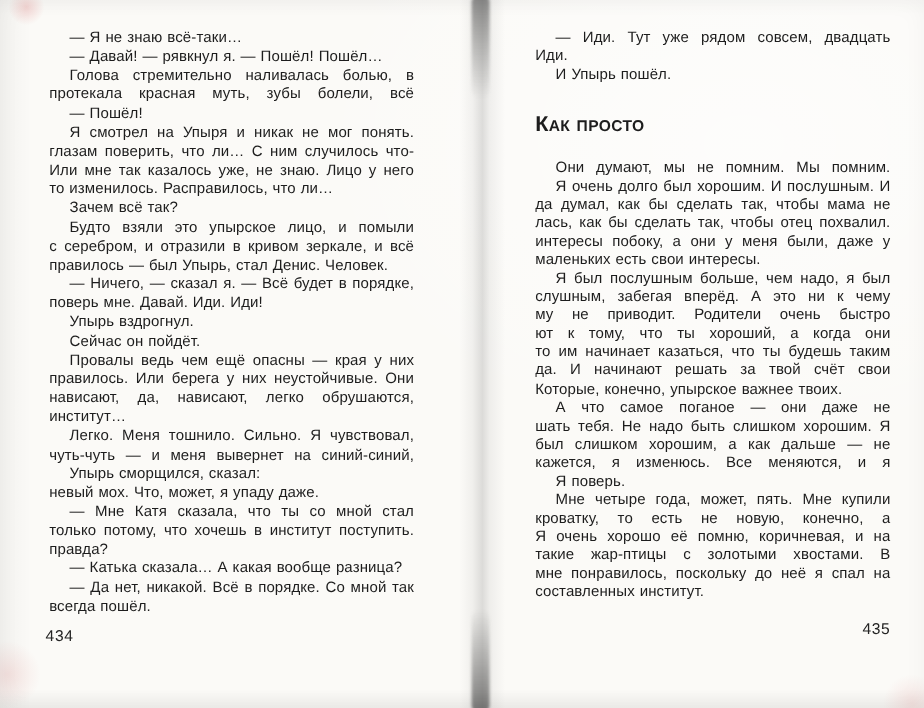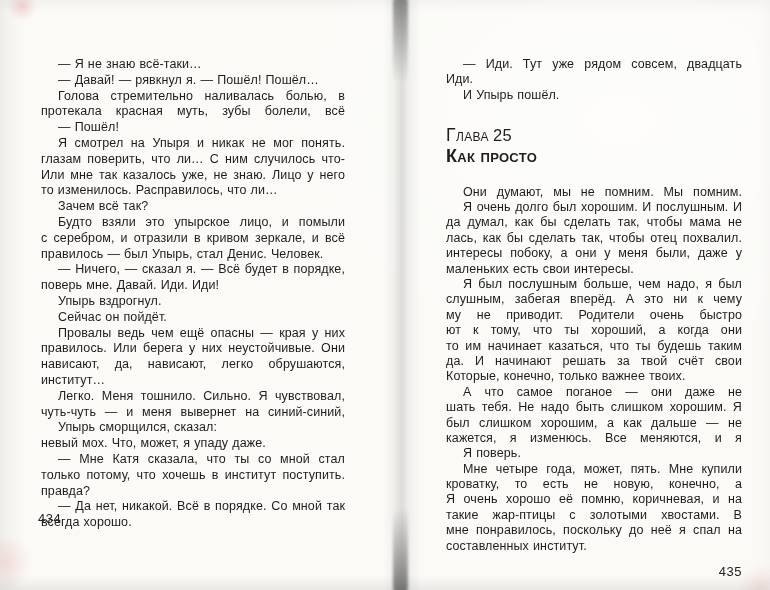--- a/index.html
+++ b/index.html
@@ -56,21 +56,21 @@
     width: 15px; height: 86px;
     background: linear-gradient(0deg,
       rgba(40,40,40,0.58) 0%,
       rgba(55,55,55,0.28) 55%,
       rgba(55,55,55,0) 100%);
     filter: blur(1.5px);
     border-radius: 6px;
   }
   .page-col {
     position: absolute;
-    top: 57px;
+    top: 24px;
   }
   .page-left  { left: 41px;  width: 304px; }
   .page-right { left: 446px; width: 296px; }
   .line {
     font-size: 12.5px;
     line-height: 15.8px;
     height: 15.8px;
     overflow: hidden;
     text-align: justify;
     text-align-last: justify;
@@ -102,22 +102,22 @@
     font-variant: small-caps;
     letter-spacing: 0.3px;
     margin-top: 2px;
   }
   .page-number {
     position: absolute;
     font-size: 13px;
     letter-spacing: 0.5px;
     color: #242424;
   }
-  .page-number-left  { left: 38px; top: 511px; }
-  .page-number-right { left: 446px; top: 564px; width: 296px; text-align: right; }
+  .page-number-left  { left: 38px; top: 522px; }
+  .page-number-right { left: 446px; top: 516px; width: 296px; text-align: right; }
 </style>
 </head>
 <body>
 
 <div class="spread">
 
   <div class="gutter"></div>
   <div class="gutter-top"></div>
   <div class="gutter-bottom"></div>
 
@@ -143,52 +143,50 @@
       <div class="line">правилось. Или берега у них неустойчивые. Они</div>
       <div class="line">нависают, да, нависают, легко обрушаются, провалы</div>
       <div class="line end">институт…</div>
       <div class="line indent">Легко. Меня тошнило. Сильно. Я чувствовал, ещё</div>
       <div class="line">чуть-чуть — и меня вывернет на синий-синий, сире-</div>
       <div class="line indent end">Упырь сморщился, сказал:</div>
       <div class="line end">невый мох. Что, может, я упаду даже.</div>
       <div class="line indent">— Мне Катя сказала, что ты со мной стал дружить</div>
       <div class="line">только потому, что хочешь в институт поступить. Это</div>
       <div class="line end">правда?</div>
+      <div class="line indent end">— Катька сказала… А какая вообще разница?</div>
       <div class="line indent">— Да нет, никакой. Всё в порядке. Со мной так</div>
-      <div class="line end">всегда хорошо.</div>
+      <div class="line end">всегда пошёл.</div>
     </div>
 
   <div class="page-col page-right">
     <div>
         <div class="line indent">— Иди. Тут уже рядом совсем, двадцать шагов.</div>
         <div class="line end">Иди.</div>
         <div class="line indent end">И Упырь пошёл.</div>
       </div>
 
     <div class="chapter">
-      <div class="chapter-line1">
-        <span class="ch-label">Глава</span><span class="ch-num">25</span>
-      </div>
       <div class="chapter-title">Как просто</div>
     </div>
 
     <div>
         <div class="line indent end">Они думают, мы не помним. Мы помним. Помним.</div>
         <div class="line indent">Я очень долго был хорошим. И послушным. И всег-</div>
         <div class="line">да думал, как бы сделать так, чтобы мама не обиде-</div>
         <div class="line">лась, как бы сделать так, чтобы отец похвалил. А свои</div>
         <div class="line">интересы побоку, а они у меня были, даже у самых</div>
         <div class="line end">маленьких есть свои интересы.</div>
         <div class="line indent">Я был послушным больше, чем надо, я был по-</div>
         <div class="line">слушным, забегая вперёд. А это ни к чему хороше-</div>
         <div class="line">му не приводит. Родители очень быстро привыка-</div>
         <div class="line">ют к тому, что ты хороший, а когда они привыкают,</div>
         <div class="line">то им начинает казаться, что ты будешь таким всег-</div>
         <div class="line">да. И начинают решать за твой счёт свои проблемы.</div>
-        <div class="line end">Которые, конечно, только важнее твоих.</div>
+        <div class="line end">Которые, конечно, упырское важнее твоих.</div>
         <div class="line indent">А что самое поганое — они даже не стараются слу-</div>
         <div class="line">шать тебя. Не надо быть слишком хорошим. Я долго</div>
         <div class="line">был слишком хорошим, а как дальше — не знаю. Мне</div>
         <div class="line end">кажется, я изменюсь. Все меняются, и я изменюсь.</div>
         <div class="line indent end">Я поверь.</div>
         <div class="line indent">Мне четыре года, может, пять. Мне купили новую</div>
         <div class="line">кроватку, то есть не новую, конечно, а подержанную.</div>
         <div class="line">Я очень хорошо её помню, коричневая, и на спинке</div>
         <div class="line">такие жар-птицы с золотыми хвостами. В кроватке</div>
         <div class="line">мне понравилось, поскольку до неё я спал на двух</div>

